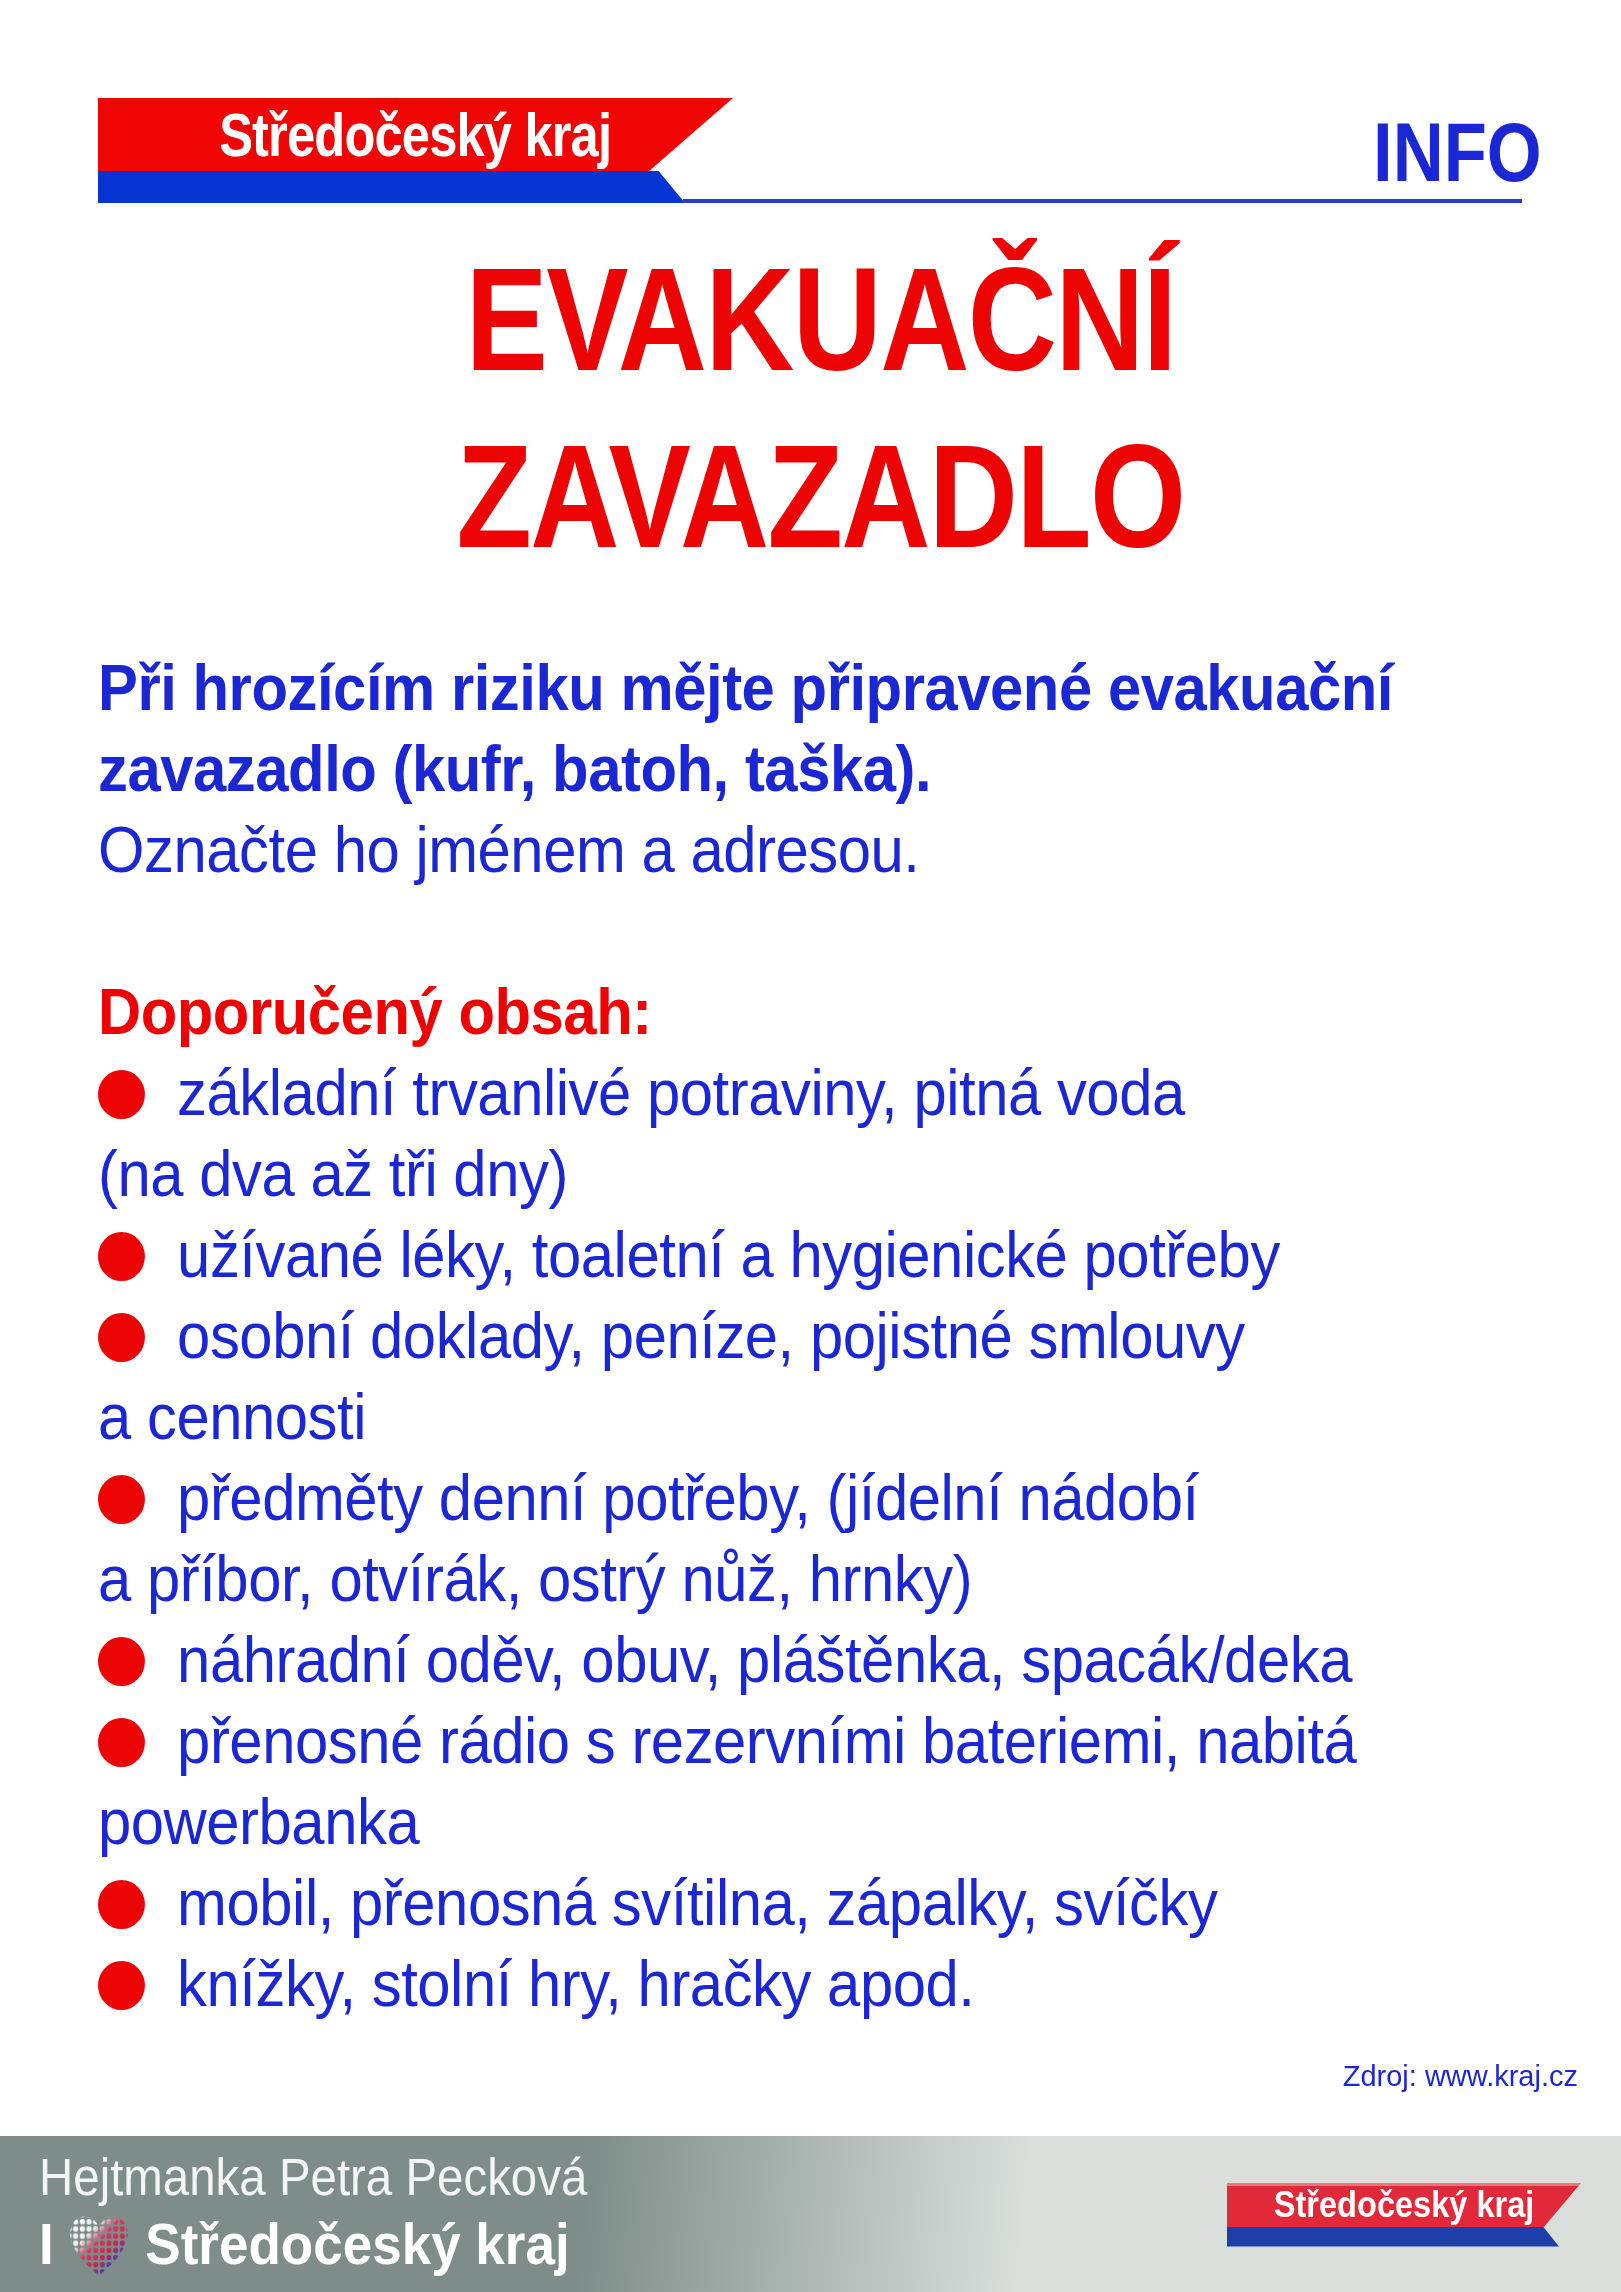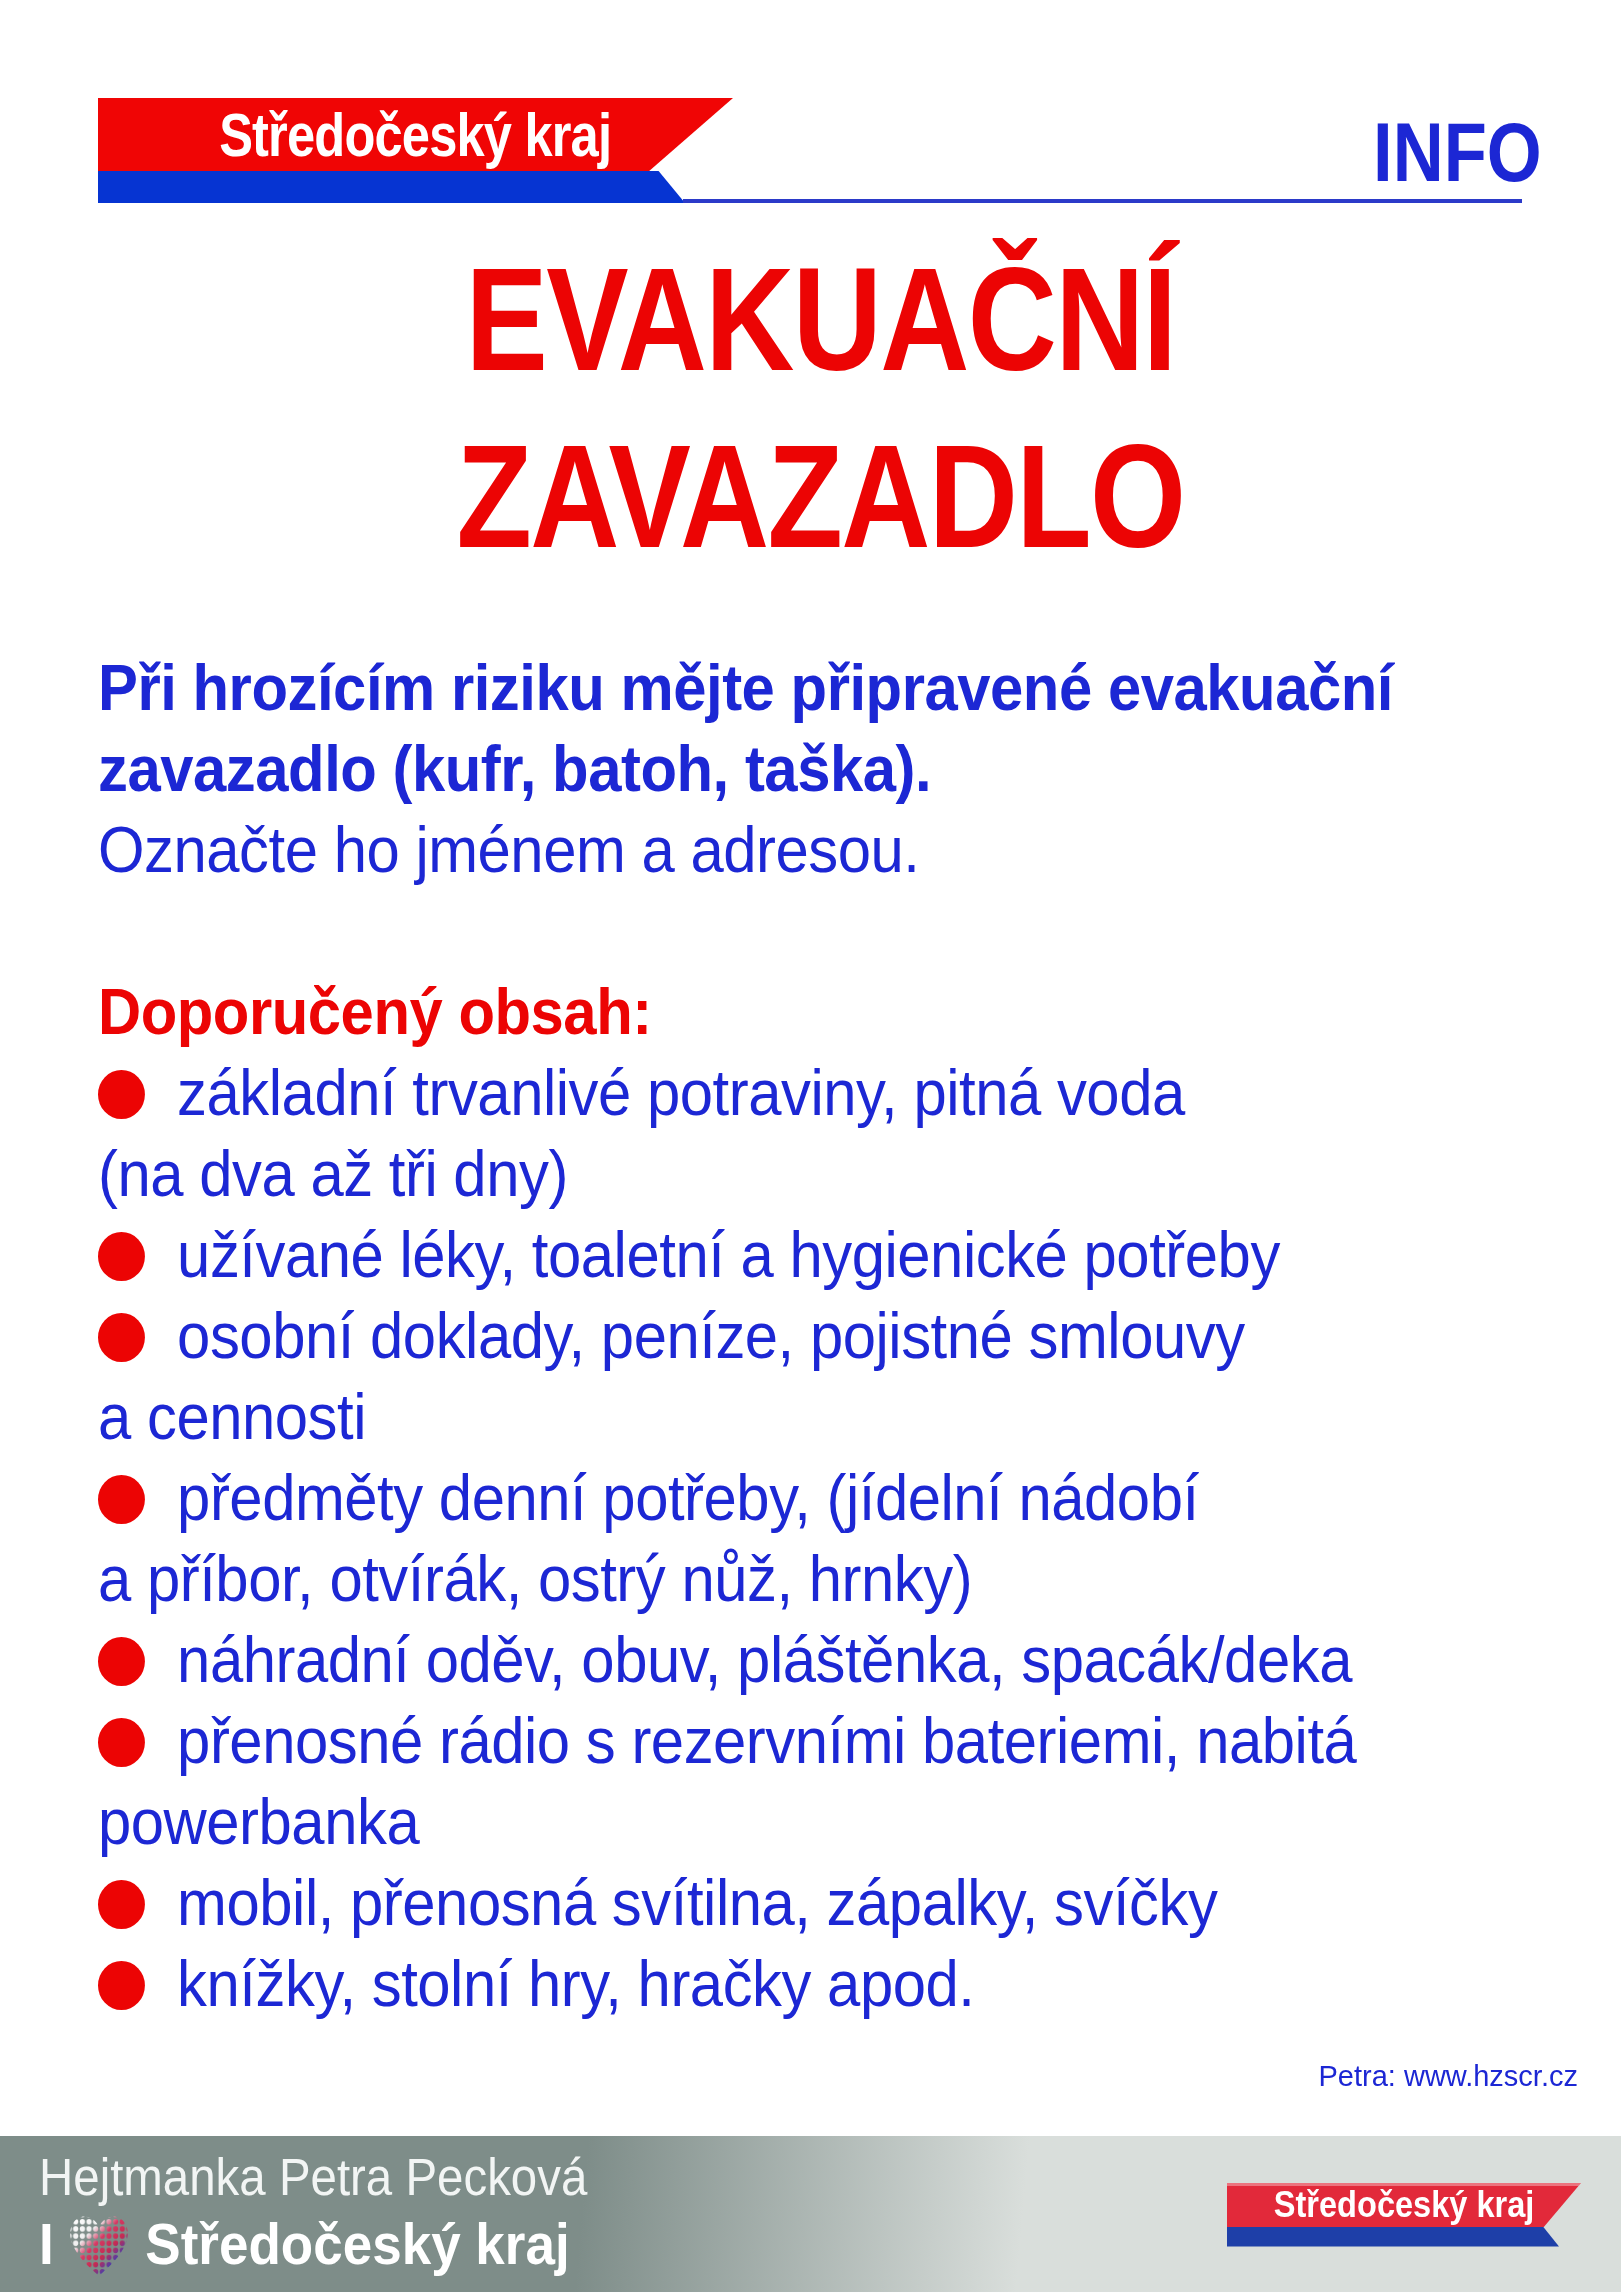--- a/index.html
+++ b/index.html
@@ -114,21 +114,21 @@
     <div class="line">a cennosti</div>
     <div class="line"><span class="bullet"></span><span>předměty denní potřeby, (jídelní nádobí</span></div>
     <div class="line">a příbor, otvírák, ostrý nůž, hrnky)</div>
     <div class="line"><span class="bullet"></span><span>náhradní oděv, obuv, pláštěnka, spacák/deka</span></div>
     <div class="line"><span class="bullet"></span><span>přenosné rádio s rezervními bateriemi, nabitá</span></div>
     <div class="line">powerbanka</div>
     <div class="line"><span class="bullet"></span><span>mobil, přenosná svítilna, zápalky, svíčky</span></div>
     <div class="line"><span class="bullet"></span><span>knížky, stolní hry, hračky apod.</span></div>
   </div>
 
-  <div class="source-note">Petra: www.hzscr.cz</div>
+  <div class="source-note">Zdroj: www.kraj.cz</div>
 
   <div class="footer">
     <div class="footer-left">
       <div class="hejtmanka-line">Hejtmanka Petra Pecková</div>
       <div class="love-line">
         <span>I</span>
         <span class="heart-wrap">
           <svg viewBox="0 0 32 30" width="73" height="67" aria-hidden="true">
             <defs>
               <linearGradient id="hg" x1="0" y1="0" x2="1" y2="1">

